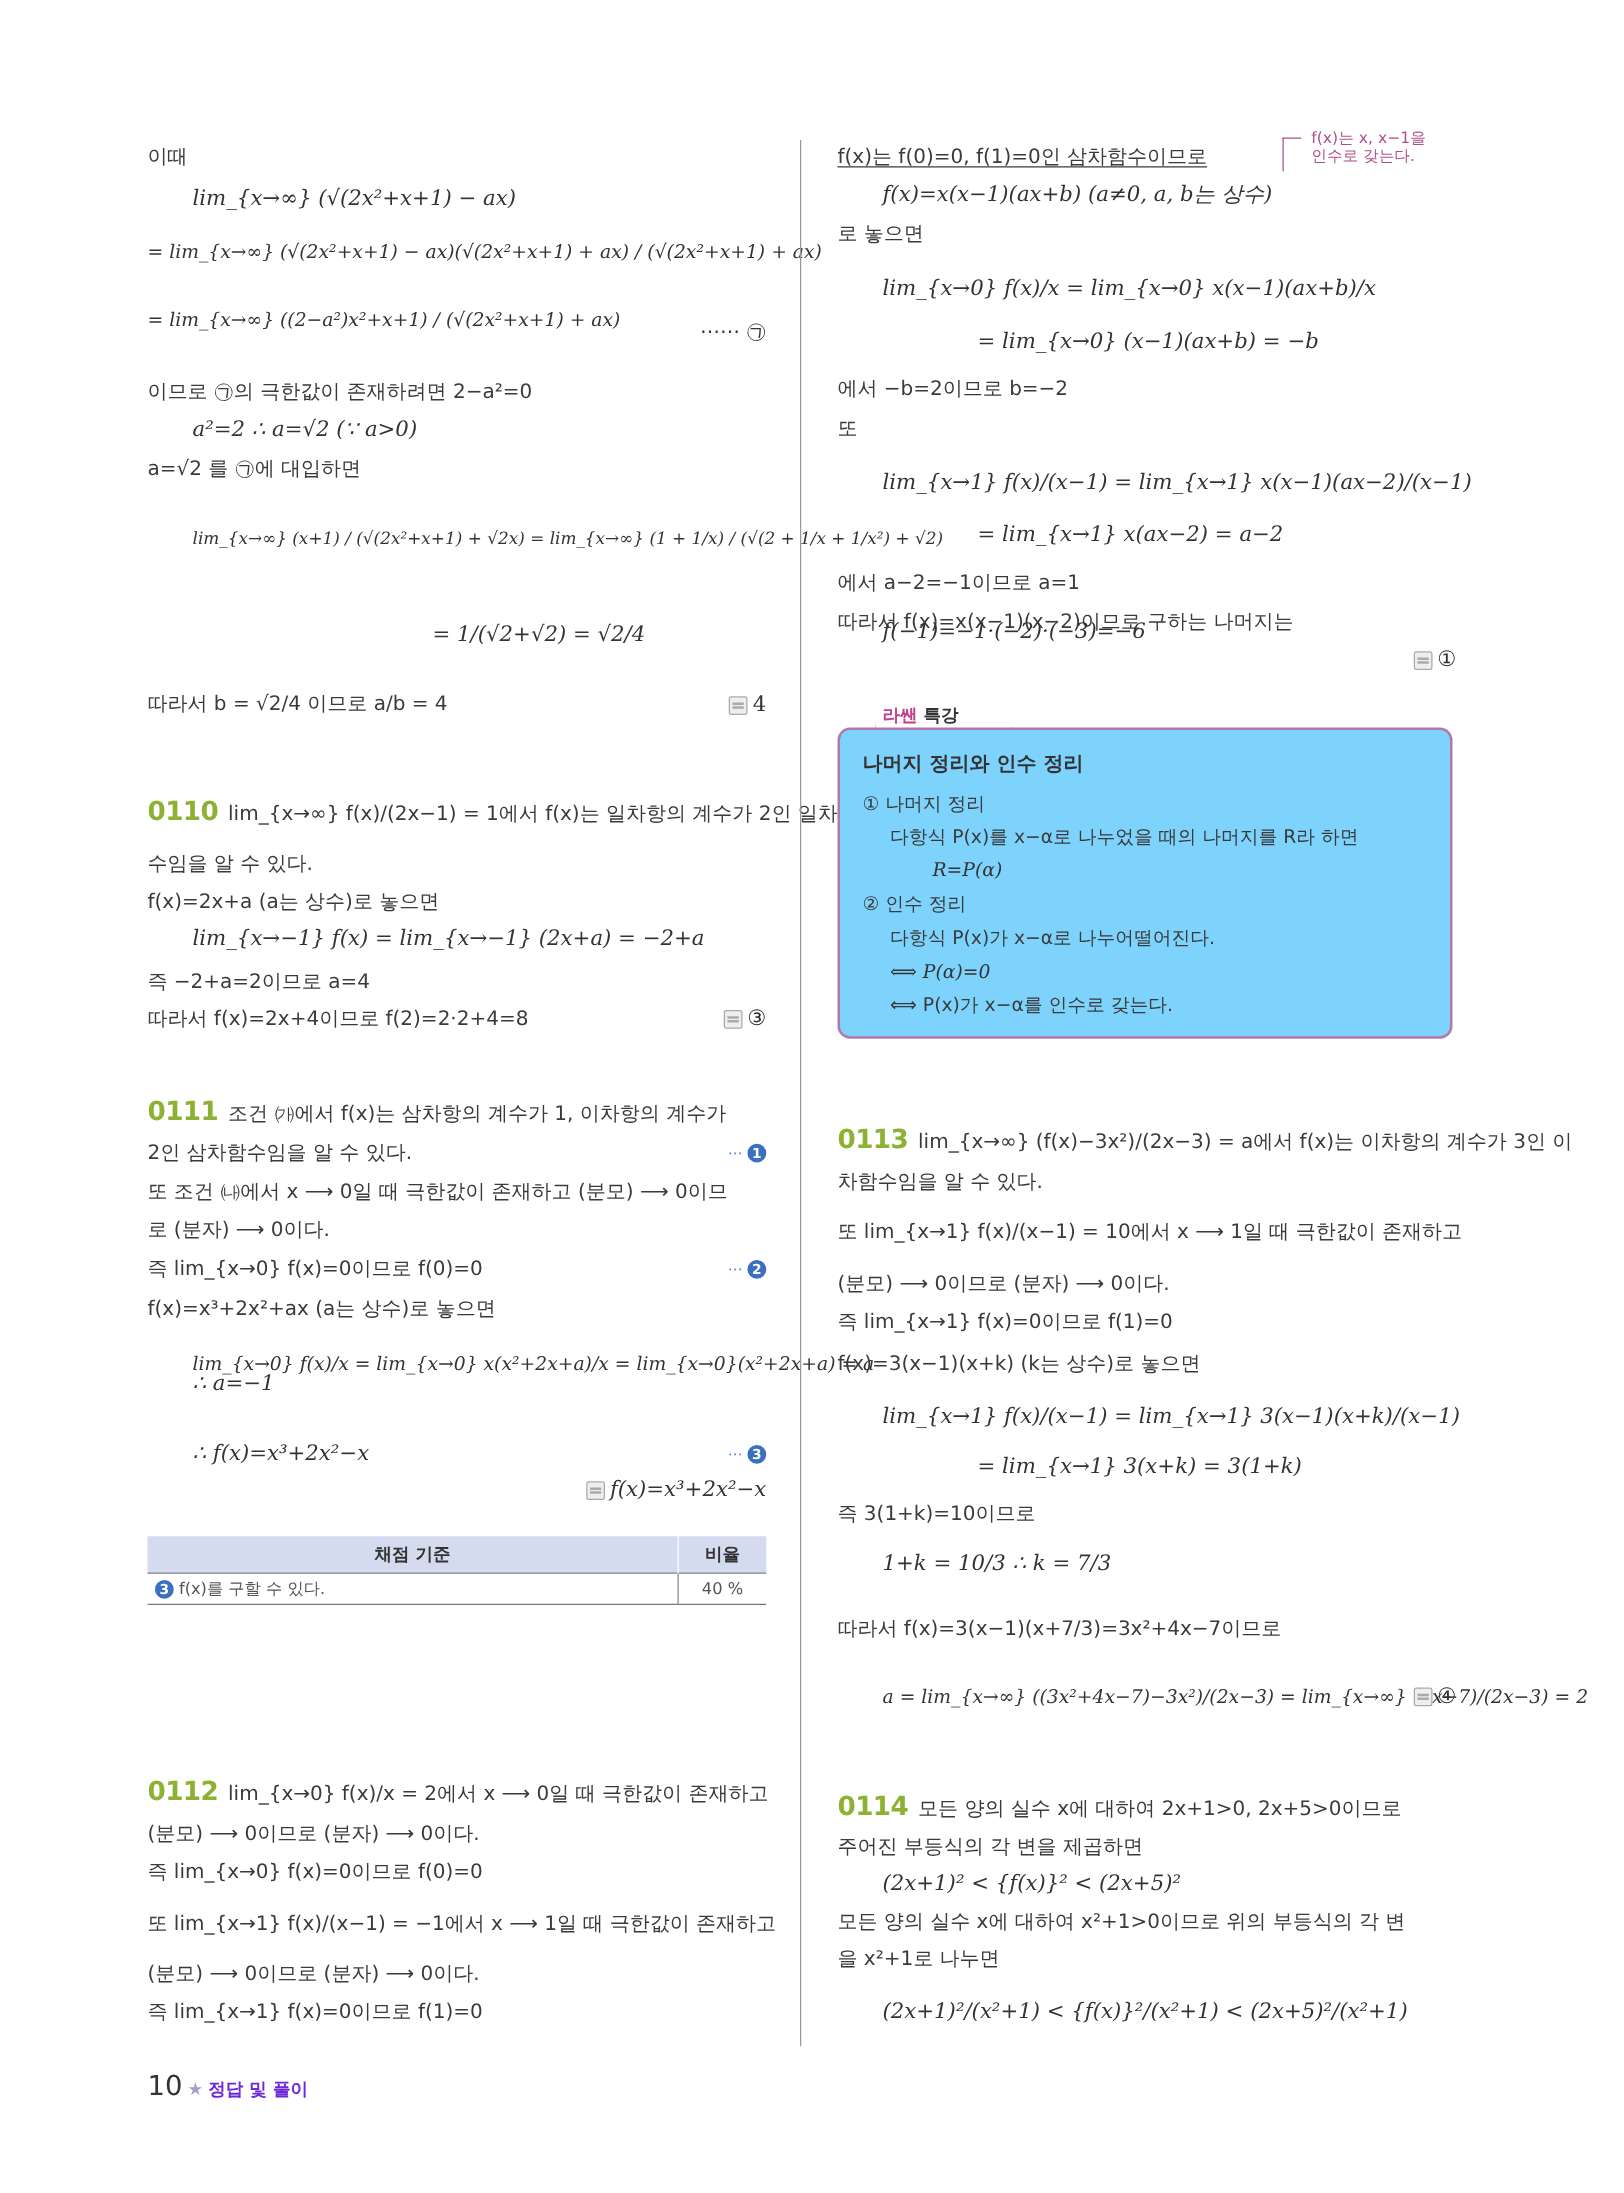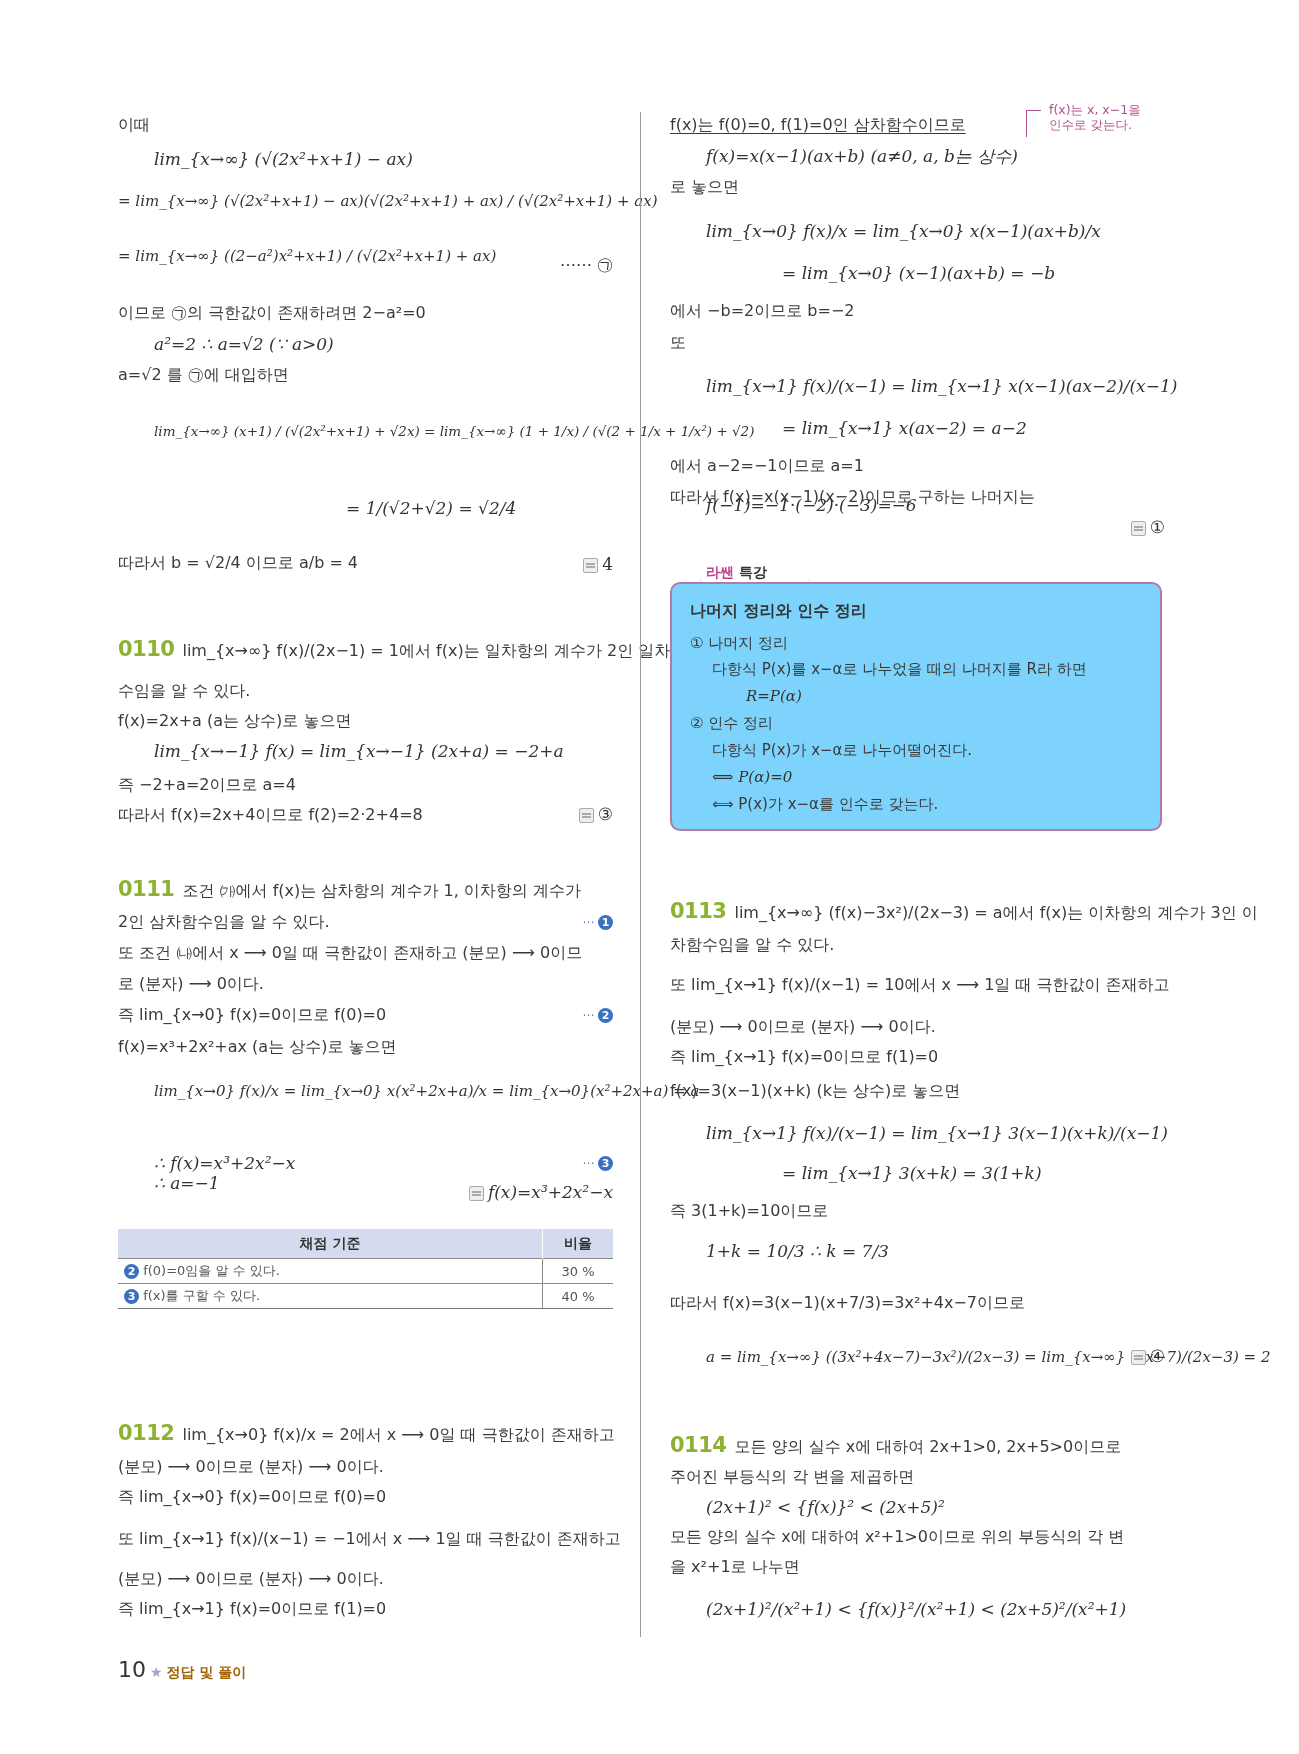--- a/index.html
+++ b/index.html
@@ -45,21 +45,21 @@
   .lecture-box .ln { left: 18px; font-size: 15px; }
   .lecture-box .title { font-weight: bold; color: #333; font-size: 16px; }
 
   .note { position: absolute; left: 379px; top: -10px; font-family: "DejaVu Sans", sans-serif; font-size: 12.5px; color: #b0508a; line-height: 15px; white-space: nowrap; }
   .note-bracket { position: absolute; left: 356px; top: -2px; width: 14px; height: 26px; border-top: 1.5px solid #b0508a; border-left: 1.5px solid #b0508a; }
   .underline { text-decoration: underline; text-underline-offset: 3px; }
 
   .footer { position: absolute; left: 118px; top: 1657px; font-family: "DejaVu Sans", sans-serif; white-space: nowrap; }
   .footer .num { font-size: 22px; color: #333; }
   .footer .star { color: #a7a0c6; font-size: 14px; margin: 0 4px; }
-  .footer .lbl { font-size: 14px; font-weight: bold; color: #a16207; }
+  .footer .lbl { font-size: 14px; font-weight: bold; color: #6d28d9; }
 </style>
 </head>
 <body>
 
 <div class="page">
 
   <div class="col col-left">
     <div class="ln ko" style="top:2px">이때</div>
     <div class="ln m in1" style="top:36px">lim_{x→∞} (√(2x²+x+1) − ax)</div>
     <div class="ln m" style="top:78px;font-size:15px">= lim_{x→∞} (√(2x²+x+1) − ax)(√(2x²+x+1) + ax) / (√(2x²+x+1) + ax)</div>
@@ -91,39 +91,35 @@
       <span class="pnum">0111</span><span>조건 ㈎에서 f(x)는 삼차항의 계수가 1, 이차항의 계수가</span>
     </div>
     <div class="ln ko" style="top:799px">2인 삼차함수임을 알 수 있다.</div>
     <span class="right-marker" style="top:799px"><span class="step">⋯ </span><span class="step-circ">1</span></span>
     <div class="ln ko" style="top:830px">또 조건 ㈏에서 x ⟶ 0일 때 극한값이 존재하고 (분모) ⟶ 0이므</div>
     <div class="ln ko" style="top:861px">로 (분자) ⟶ 0이다.</div>
     <div class="ln ko" style="top:892px">즉 lim_{x→0} f(x)=0이므로      f(0)=0</div>
     <span class="right-marker" style="top:892px"><span class="step">⋯ </span><span class="step-circ">2</span></span>
     <div class="ln ko" style="top:924px">f(x)=x³+2x²+ax (a는 상수)로 놓으면</div>
     <div class="ln m in1" style="top:968px;font-size:15px">lim_{x→0} f(x)/x = lim_{x→0} x(x²+2x+a)/x = lim_{x→0}(x²+2x+a) = a</div>
-    <div class="ln m in1" style="top:1060px">∴ a=−1</div>
+    <div class="ln m in1" style="top:984px">∴ a=−1</div>
     <div class="ln m in1" style="top:1040px">∴ f(x)=x³+2x²−x</div>
     <span class="right-marker" style="top:1040px"><span class="step">⋯ </span><span class="step-circ">3</span></span>
     <span class="right-marker m" style="top:1070px">
       <span class="ans-icon"></span><span class="ans-val">f(x)=x³+2x²−x</span>
     </span>
 
     <table class="score-table">
       <thead>
         <tr>
           <th>채점 기준</th>
           <th class="pct">비율</th>
         </tr>
       </thead>
       <tbody>
-        <tr>
-          <td><span class="step-circ">2</span> <span>f(0)=0임을 알 수 있다.</span></td>
-          <td class="pct">30 %</td>
-        </tr>
         <tr>
           <td><span class="step-circ">3</span> <span>f(x)를 구할 수 있다.</span></td>
           <td class="pct">40 %</td>
         </tr>
       </tbody>
     </table>
 
     <div class="ln ko" style="top:1310px">
       <span class="pnum">0112</span><span>lim_{x→0} f(x)/x = 2에서 x ⟶ 0일 때 극한값이 존재하고</span>
     </div>

